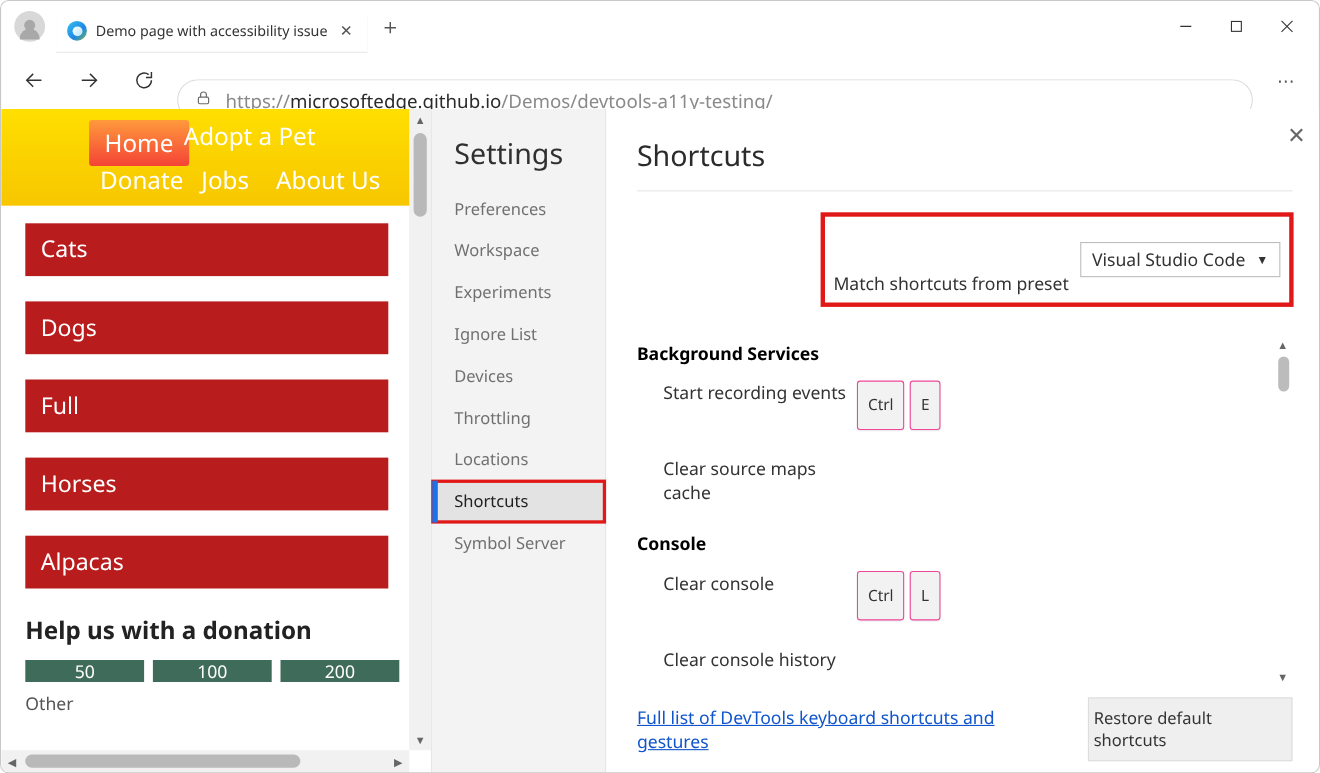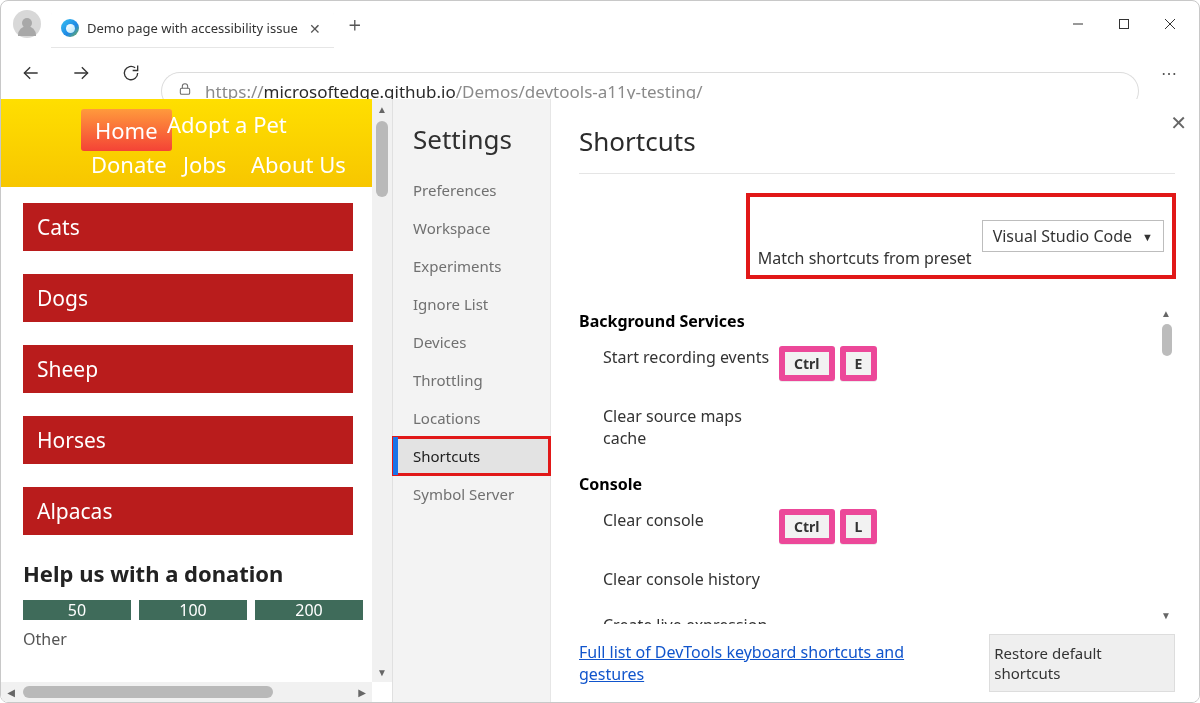--- a/index.html
+++ b/index.html
@@ -83,21 +83,21 @@
 .preset-box { border:3px solid #e11818; padding:6px 8px; display:flex; align-items:center; gap:10px; }
 .preset-label { font-size:16px; color:#333;margin-top:44px; }
 .preset-select { border:1px solid #bdbdbd; padding:4px 10px; font-size:16px; color:#333; display:flex; align-items:center; gap:10px; }
 .preset-select .caret { font-size:11px; }
 
 .shortcut-scroll { flex:1; position:relative; overflow:hidden; }
 .section-h { font-weight:700; font-size:16px; margin:6px 0 14px; }
 .row { display:flex; align-items:flex-start; margin-bottom:24px; }
 .row .label { width:200px; padding-left:24px; font-size:16px; color:#333; }
 .row .keys { display:flex; gap:5px; }
-.key { border:6px solid #ec4899; background:#f2f2f2; border-radius:3px; padding:2px 9px; font-size:14px; color:#333; min-width:24px; text-align:center; box-shadow:0 1px 0 rgba(0,0,0,.08);font-weight:bold; }
+.key { border:1px solid #ec4899; background:#f2f2f2; border-radius:3px; padding:12px 9px; font-size:14px; color:#333; min-width:24px; text-align:center; box-shadow:0 1px 0 rgba(0,0,0,.08); }
 .sc-vtrack { position:absolute; right:0; top:0; bottom:0; width:18px; }
 .sc-vtrack .arrow { position:absolute; width:18px; height:18px; display:flex; align-items:center; justify-content:center; color:#666; font-size:10px; }
 .sc-vthumb { position:absolute; top:20px; right:3px; width:10px; height:32px; background:#bcbcbc; border-radius:5px; }
 
 .footer-row { display:flex; align-items:center; padding-top:10px; gap:20px; }
 .link { color:#1155cc; text-decoration:underline; font-size:16px; }
 .restore-btn { background:#efefef; border:1px solid #ddd; padding:8px 4px; font-size:15px; color:#333; }
 </style>
 </head>
 <body>
@@ -168,21 +168,21 @@
         <div class="navbar">
           <span class="navlink home-pill row1 nav-home">Home</span>
           <span class="navlink row1 nav-adopt">Adopt a Pet</span>
           <span class="navlink row2 nav-donate">Donate</span>
           <span class="navlink row2 nav-jobs">Jobs</span>
           <span class="navlink row2 nav-about">About Us</span>
         </div>
         <div class="cats">
           <div class="animal-item">Cats</div>
           <div class="animal-item">Dogs</div>
-          <div class="animal-item">Sheep</div>
+          <div class="animal-item">Full</div>
           <div class="animal-item">Horses</div>
           <div class="animal-item">Alpacas</div>
         </div>
         <div class="donation-h">Help us with a donation</div>
         <div class="donation-row">
           <div class="donation-btn">50</div>
           <div class="donation-btn">100</div>
           <div class="donation-btn">200</div>
         </div>
         <div class="other">Other</div>

